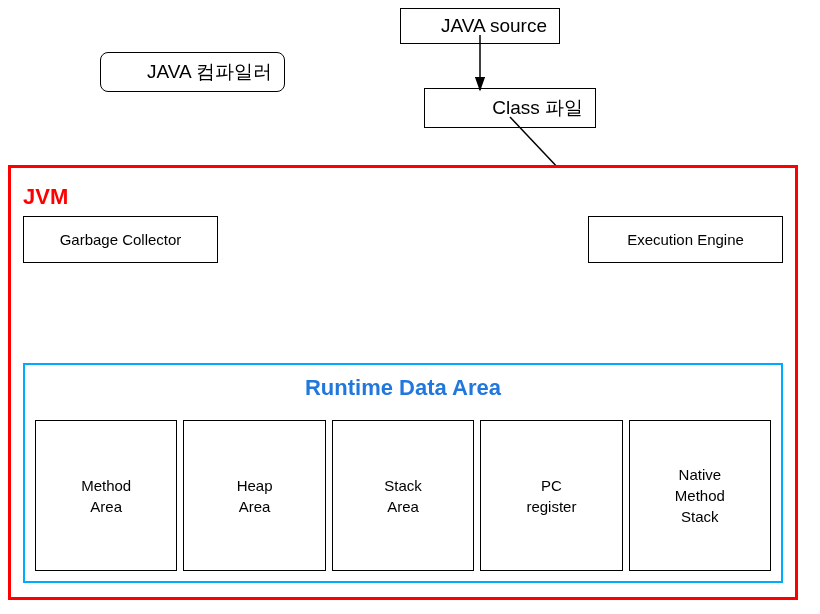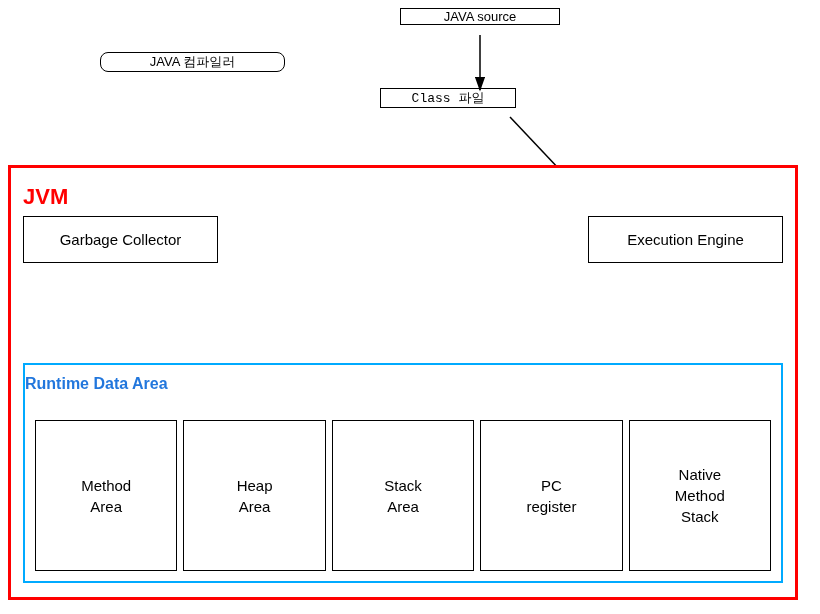--- a/index.html
+++ b/index.html
@@ -25,36 +25,35 @@
       top: 0;
       left: 0;
       width: 820px;
       height: 175px;
     }
 
     .label-box {
       position: absolute;
       border: 1.5px solid #000;
       background: #fff;
-      text-align: center;
-      padding: 0 12px;
-      font-size: 13px;
+      text-align: right;
+      padding: 6px 12px;
+      font-size: 19px;
     }
 
     .java-source {
       top: 8px;
       left: 400px;
       width: 160px;
     }
 
     .class-file {
       top: 88px;
-      left: 380px;
-      width: 136px;
-      font-family: Liberation Mono, monospace;
+      left: 424px;
+      width: 172px;
     }
 
     .java-compiler {
       top: 52px;
       left: 100px;
       width: 185px;
       border-radius: 8px;
     }
 
     
@@ -107,22 +106,22 @@
       bottom: 14px;
       border: 2.5px solid #00aaff;
       background: #fff;
     }
 
     .runtime-label {
       position: absolute;
       top: 10px;
       left: 0;
       right: 0;
-      text-align: left;
-      font-size: 16px;
+      text-align: center;
+      font-size: 22px;
       font-weight: bold;
       color: #2277dd;
     }
 
     
     .runtime-boxes {
       position: absolute;
       top: 55px;
       left: 10px;
       right: 10px;

